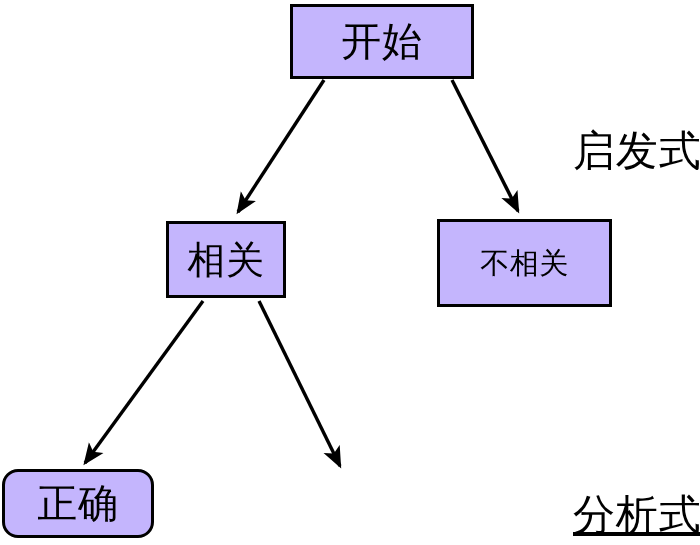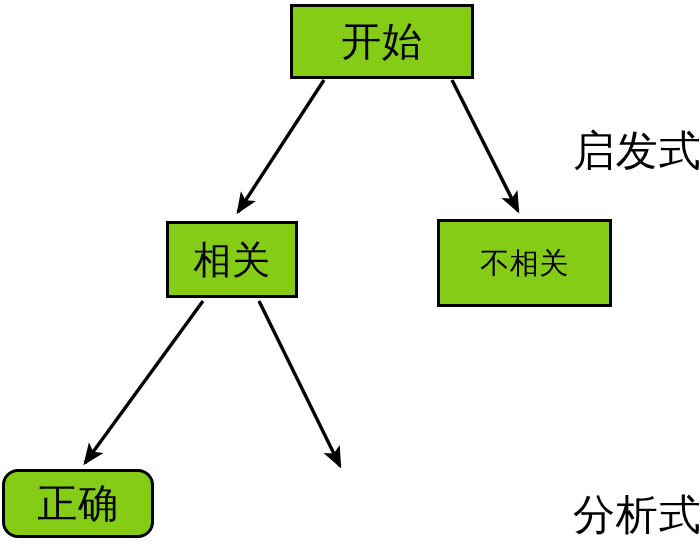--- a/index.html
+++ b/index.html
@@ -23,21 +23,21 @@
     left: 0;
     top: 0;
     width: 700px;
     height: 545px;
     pointer-events: none;
   }
   .node {
     position: absolute;
     box-sizing: border-box;
     border: 3px solid #000000;
-    background: #84cc16;
+    background: #c4b5fd;
     display: flex;
     align-items: center;
     justify-content: center;
     color: #000000;
     line-height: 1;
     white-space: nowrap;
   }
   .node-label {
     display: block;
     letter-spacing: 0.02em;
@@ -64,30 +64,30 @@
     <line x1="324" y1="80" x2="238" y2="212" stroke="#000000" stroke-width="3.4" marker-end="url(#arrowhead)"></line>
     <line x1="452" y1="80" x2="518" y2="211" stroke="#000000" stroke-width="3.4" marker-end="url(#arrowhead)"></line>
     <line x1="203" y1="301" x2="85" y2="463" stroke="#000000" stroke-width="3.4" marker-end="url(#arrowhead)"></line>
     <line x1="259" y1="301" x2="340" y2="466" stroke="#000000" stroke-width="3.4" marker-end="url(#arrowhead)"></line>
   </svg>
 
   <div class="node" style="left:290px; top:4px; width:184px; height:75px; font-size:40px;">
     <span class="node-label">开始</span>
   </div>
 
-  <div class="node" style="left:166px; top:221px; width:132px; height:77px; font-size:38px;">
+  <div class="node" style="left:166px; top:221px; width:120px; height:77px; font-size:38px;">
     <span class="node-label">相关</span>
   </div>
 
   <div class="node" style="left:437px; top:219px; width:175px; height:88px; font-size:29px;">
     <span class="node-label">不相关</span>
   </div>
 
   <div class="node" style="left:2px; top:469px; width:152px; height:69px; font-size:40px;border-radius:16px;">
     <span class="node-label">正确</span>
   </div>
 
 
   <div class="side-label" style="left:573px; top:130px; font-size:42px;">启发式</div>
 
-  <div class="side-label" style="left:573px; top:494px; font-size:42px;">分析式</div>
+  <div class="side-label" style="left:573px; top:494px; font-size:42px;text-decoration:underline;">分析式</div>
 
 </div>
 
 </body></html>

